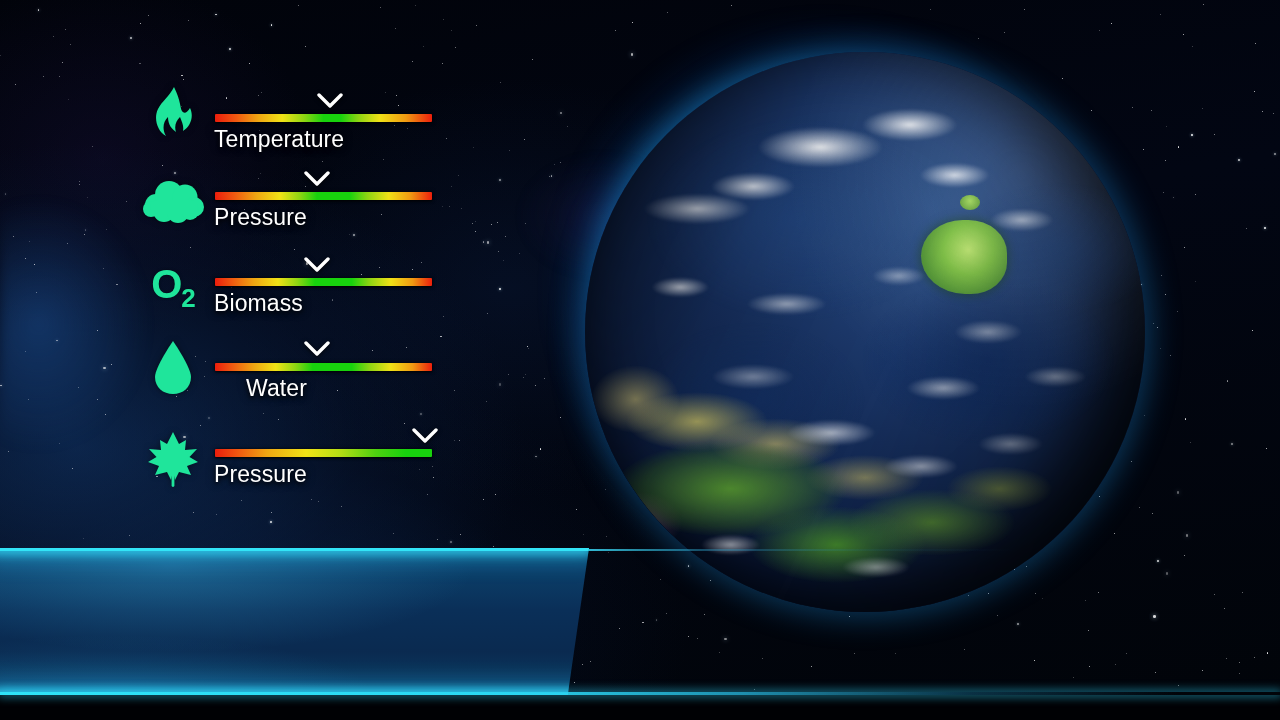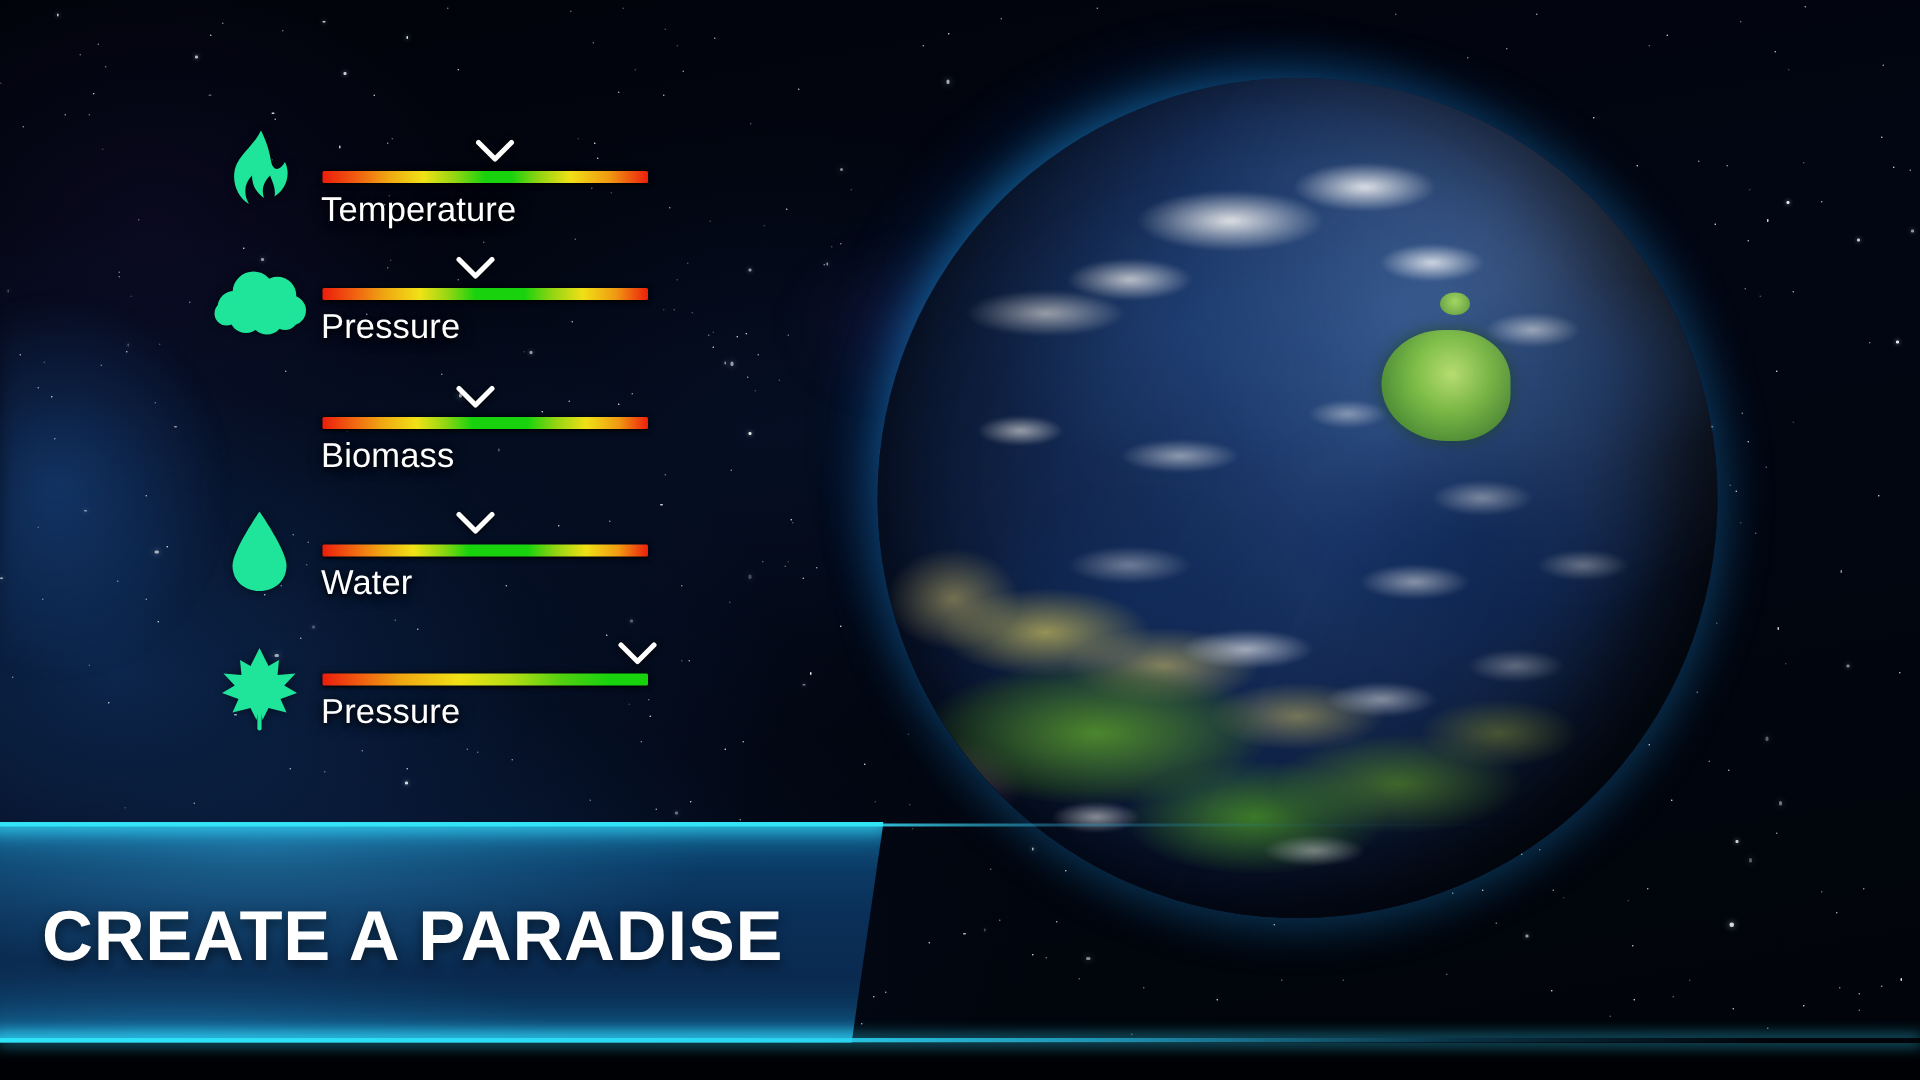--- a/index.html
+++ b/index.html
@@ -581,20 +581,23 @@
       <div class="s-bar" style="top: 192px; background: linear-gradient(90deg, rgb(236, 29, 12) 0%, rgb(240, 90, 16) 9%, rgb(239, 166, 18) 19%, rgb(240, 226, 22) 30%, rgb(143, 214, 18) 39%, rgb(24, 210, 13) 47%, rgb(24, 210, 13) 62%, rgb(140, 212, 18) 70%, rgb(240, 224, 22) 80%, rgb(240, 154, 18) 90%, rgb(236, 31, 12) 100%);"></div>
       <div class="s-marker" style="top: 171px; left: 316.99px;">
         <svg width="26" height="17" viewBox="0 0 26 17" aria-hidden="true">
           <path d="M2 2 L13 13 L24 2" fill="none" stroke="#ffffff" stroke-width="3.4" stroke-linecap="round" stroke-linejoin="round"></path>
         </svg>
       </div>
       <div class="s-label" style="top:204px;">Pressure</div>
     </div>
 
     <div class="slider-row" style="top:0;position:absolute;left:0;width:470px;">
+      <div class="s-icon" style="top:256px;">
+        <div class="o2-text"><span>O</span><sub>2</sub></div>
+      </div>
       <div class="s-bar" style="top: 278px; background: linear-gradient(90deg, rgb(236, 29, 12) 0%, rgb(240, 90, 16) 8%, rgb(239, 166, 18) 18%, rgb(240, 226, 22) 29%, rgb(143, 214, 18) 38%, rgb(24, 210, 13) 46%, rgb(24, 210, 13) 63%, rgb(140, 212, 18) 71%, rgb(240, 224, 22) 81%, rgb(240, 154, 18) 91%, rgb(236, 31, 12) 100%);"></div>
       <div class="s-marker" style="top: 257px; left: 316.99px;">
         <svg width="26" height="17" viewBox="0 0 26 17" aria-hidden="true">
           <path d="M2 2 L13 13 L24 2" fill="none" stroke="#ffffff" stroke-width="3.4" stroke-linecap="round" stroke-linejoin="round"></path>
         </svg>
       </div>
       <div class="s-label" style="top:290px;">Biomass</div>
     </div>
 
     <div class="slider-row" style="top:0;position:absolute;left:0;width:470px;">
@@ -602,21 +605,21 @@
         <svg width="40" height="56" viewBox="0 0 40 56" aria-hidden="true">
           <path d="M20 2 C20 2 2 28 2 38 C2 48.5 10.2 55 20 55 C29.8 55 38 48.5 38 38 C38 28 20 2 20 2 Z" fill="#1fe59b"></path>
         </svg>
       </div>
       <div class="s-bar" style="top: 363px; background: linear-gradient(90deg, rgb(236, 29, 12) 0%, rgb(240, 90, 16) 8%, rgb(239, 166, 18) 18%, rgb(240, 226, 22) 28%, rgb(143, 214, 18) 37%, rgb(24, 210, 13) 45%, rgb(24, 210, 13) 63%, rgb(140, 212, 18) 71%, rgb(240, 224, 22) 81%, rgb(240, 154, 18) 91%, rgb(236, 31, 12) 100%);"></div>
       <div class="s-marker" style="top: 341px; left: 316.99px;">
         <svg width="26" height="17" viewBox="0 0 26 17" aria-hidden="true">
           <path d="M2 2 L13 13 L24 2" fill="none" stroke="#ffffff" stroke-width="3.4" stroke-linecap="round" stroke-linejoin="round"></path>
         </svg>
       </div>
-      <div class="s-label" style="top:375px;">Water</div>
+      <div class="s-label" style="top:375px;margin-left:32px;">Water</div>
     </div>
 
     <div class="slider-row" style="top:0;position:absolute;left:0;width:470px;">
       <div class="s-icon" style="top:428px;">
         <svg width="54" height="58" viewBox="0 0 54 58" aria-hidden="true">
           <path d="M27 2 L33 14 L40 10 L39 20 L51 19 L43.5 27 L52 32 L41 36 L45 45 L33 42 L29 50 L27 41 L25 50 L21 42 L9 45 L13 36 L2 32 L10.5 27 L3 19 L15 20 L14 10 L21 14 Z" fill="#1fe59b"></path>
           <rect x="25.6" y="40" width="2.8" height="17" rx="1.4" fill="#1fe59b"></rect>
         </svg>
       </div>
       <div class="s-bar" style="top: 449px; background: linear-gradient(90deg, rgb(236, 29, 12) 0%, rgb(240, 90, 16) 11%, rgb(239, 166, 18) 24%, rgb(240, 226, 22) 42%, rgb(180, 221, 20) 58%, rgb(79, 208, 16) 74%, rgb(24, 210, 13) 88%, rgb(24, 210, 13) 100%);"></div>
@@ -631,17 +634,16 @@
   </div>
 
   <div class="line-top-right"></div>
   <div class="banner">
     <div class="banner-inner">
       <div class="banner-sheen"></div>
     </div>
     <div class="banner-edge top"></div>
     <div class="banner-edge bot"></div>
   </div>
-  <div class="banner-title">CREATE A PARADISE</div>
   <div class="bottom-dark"></div>
   <div class="line-bot"></div>
 
 </div>
 
 </body></html>

